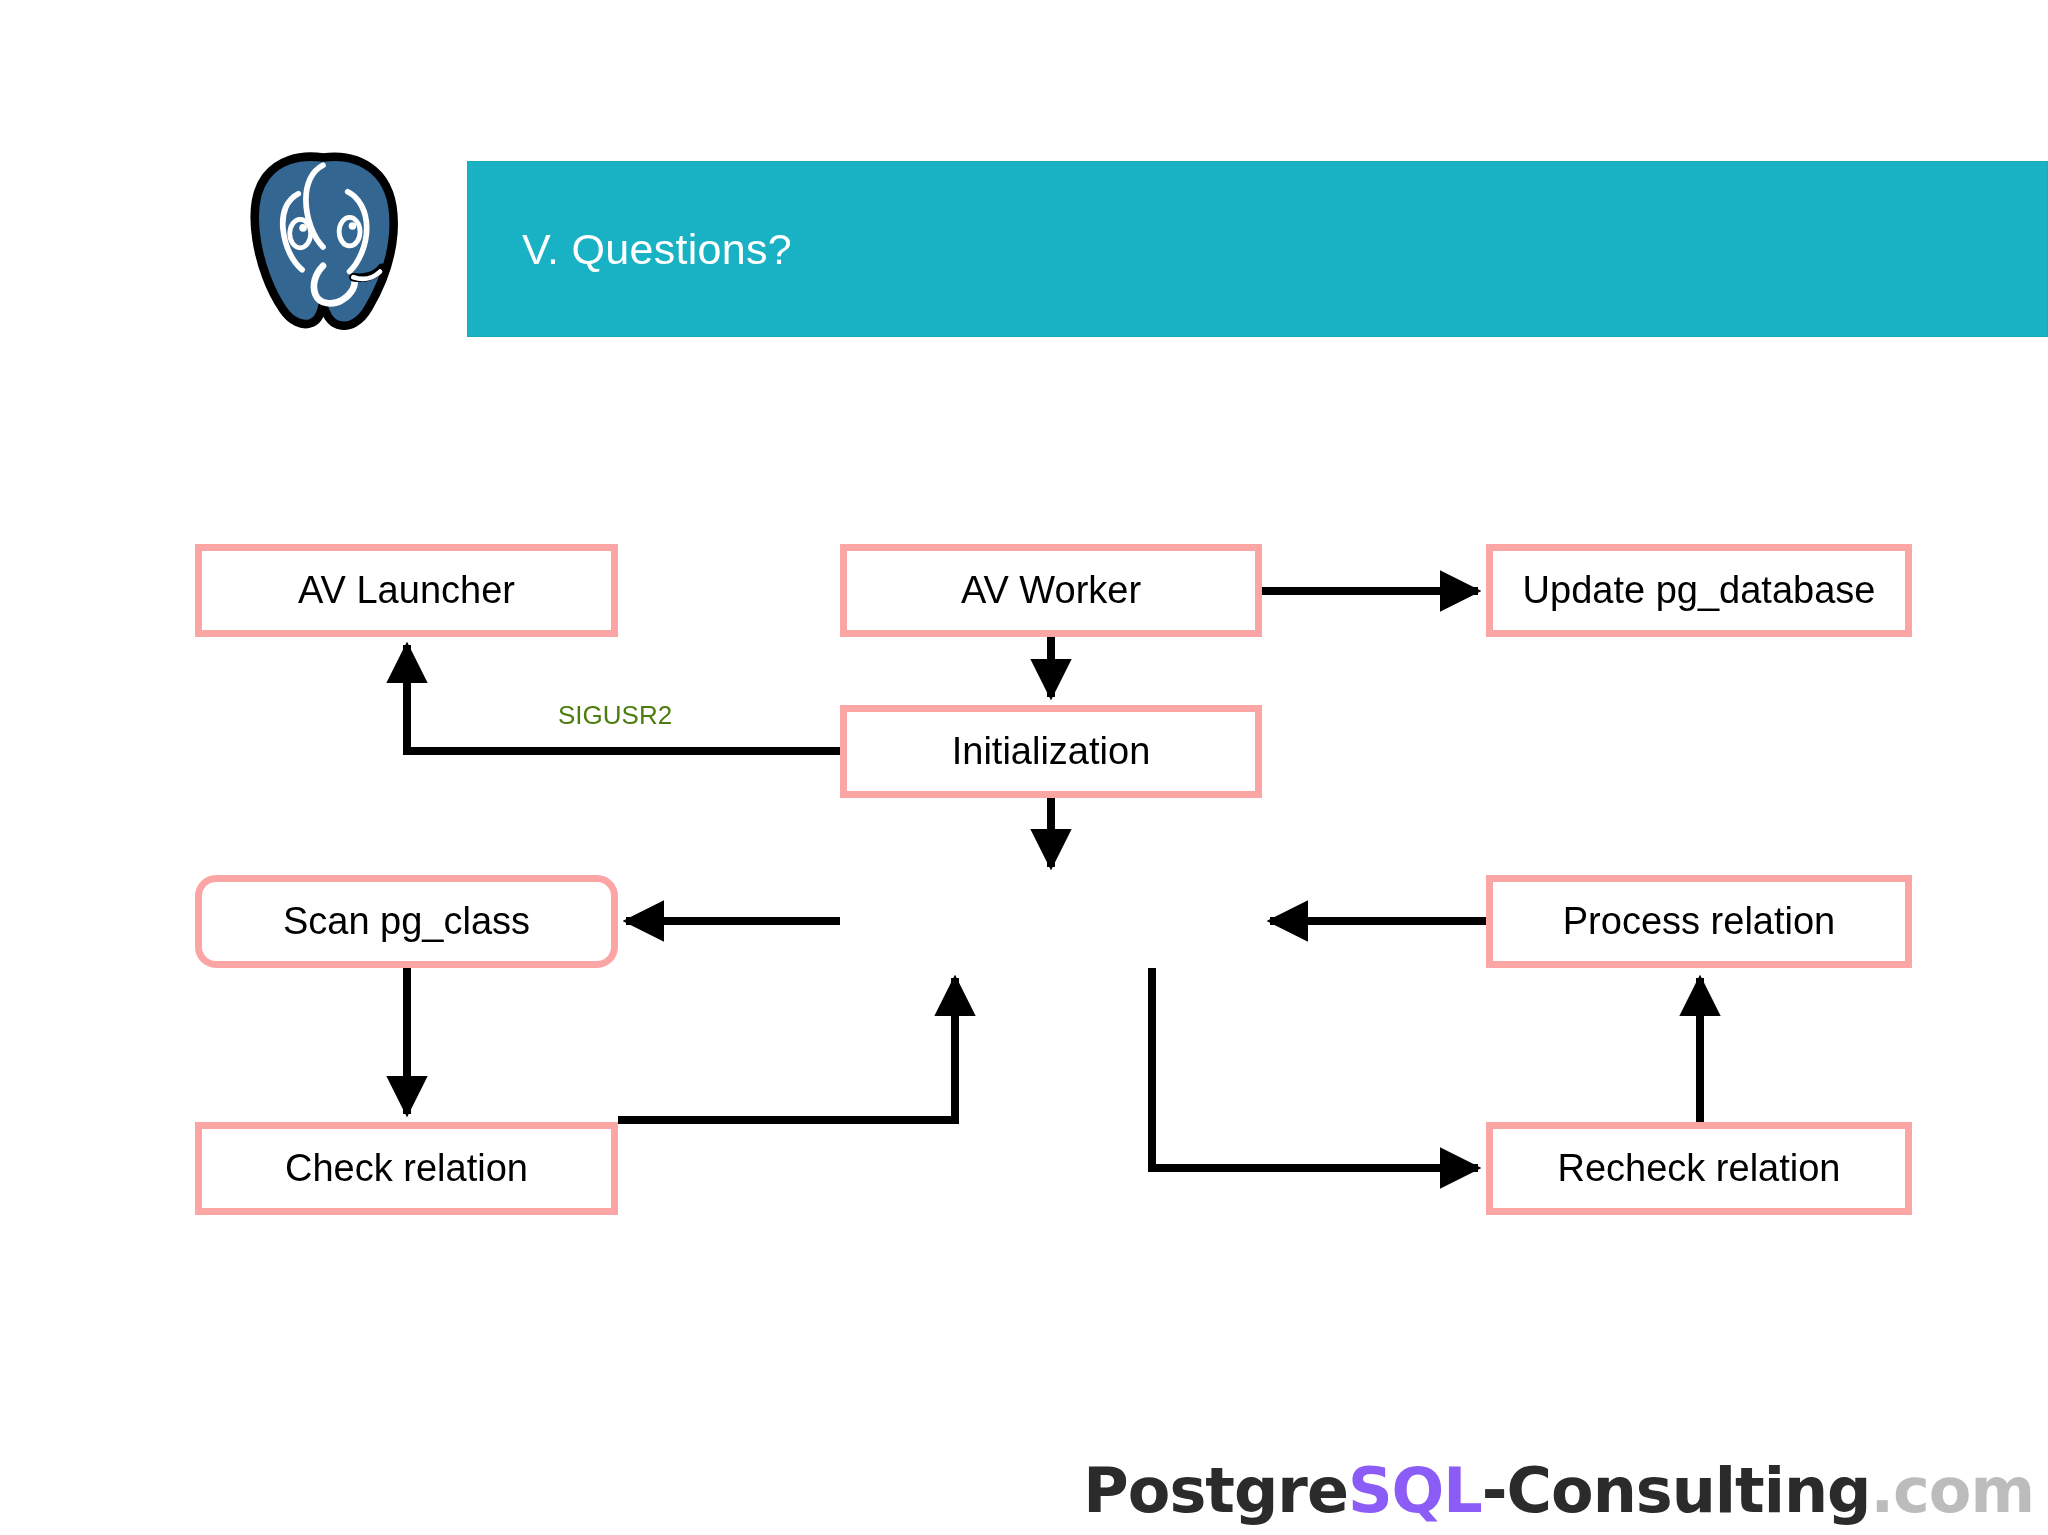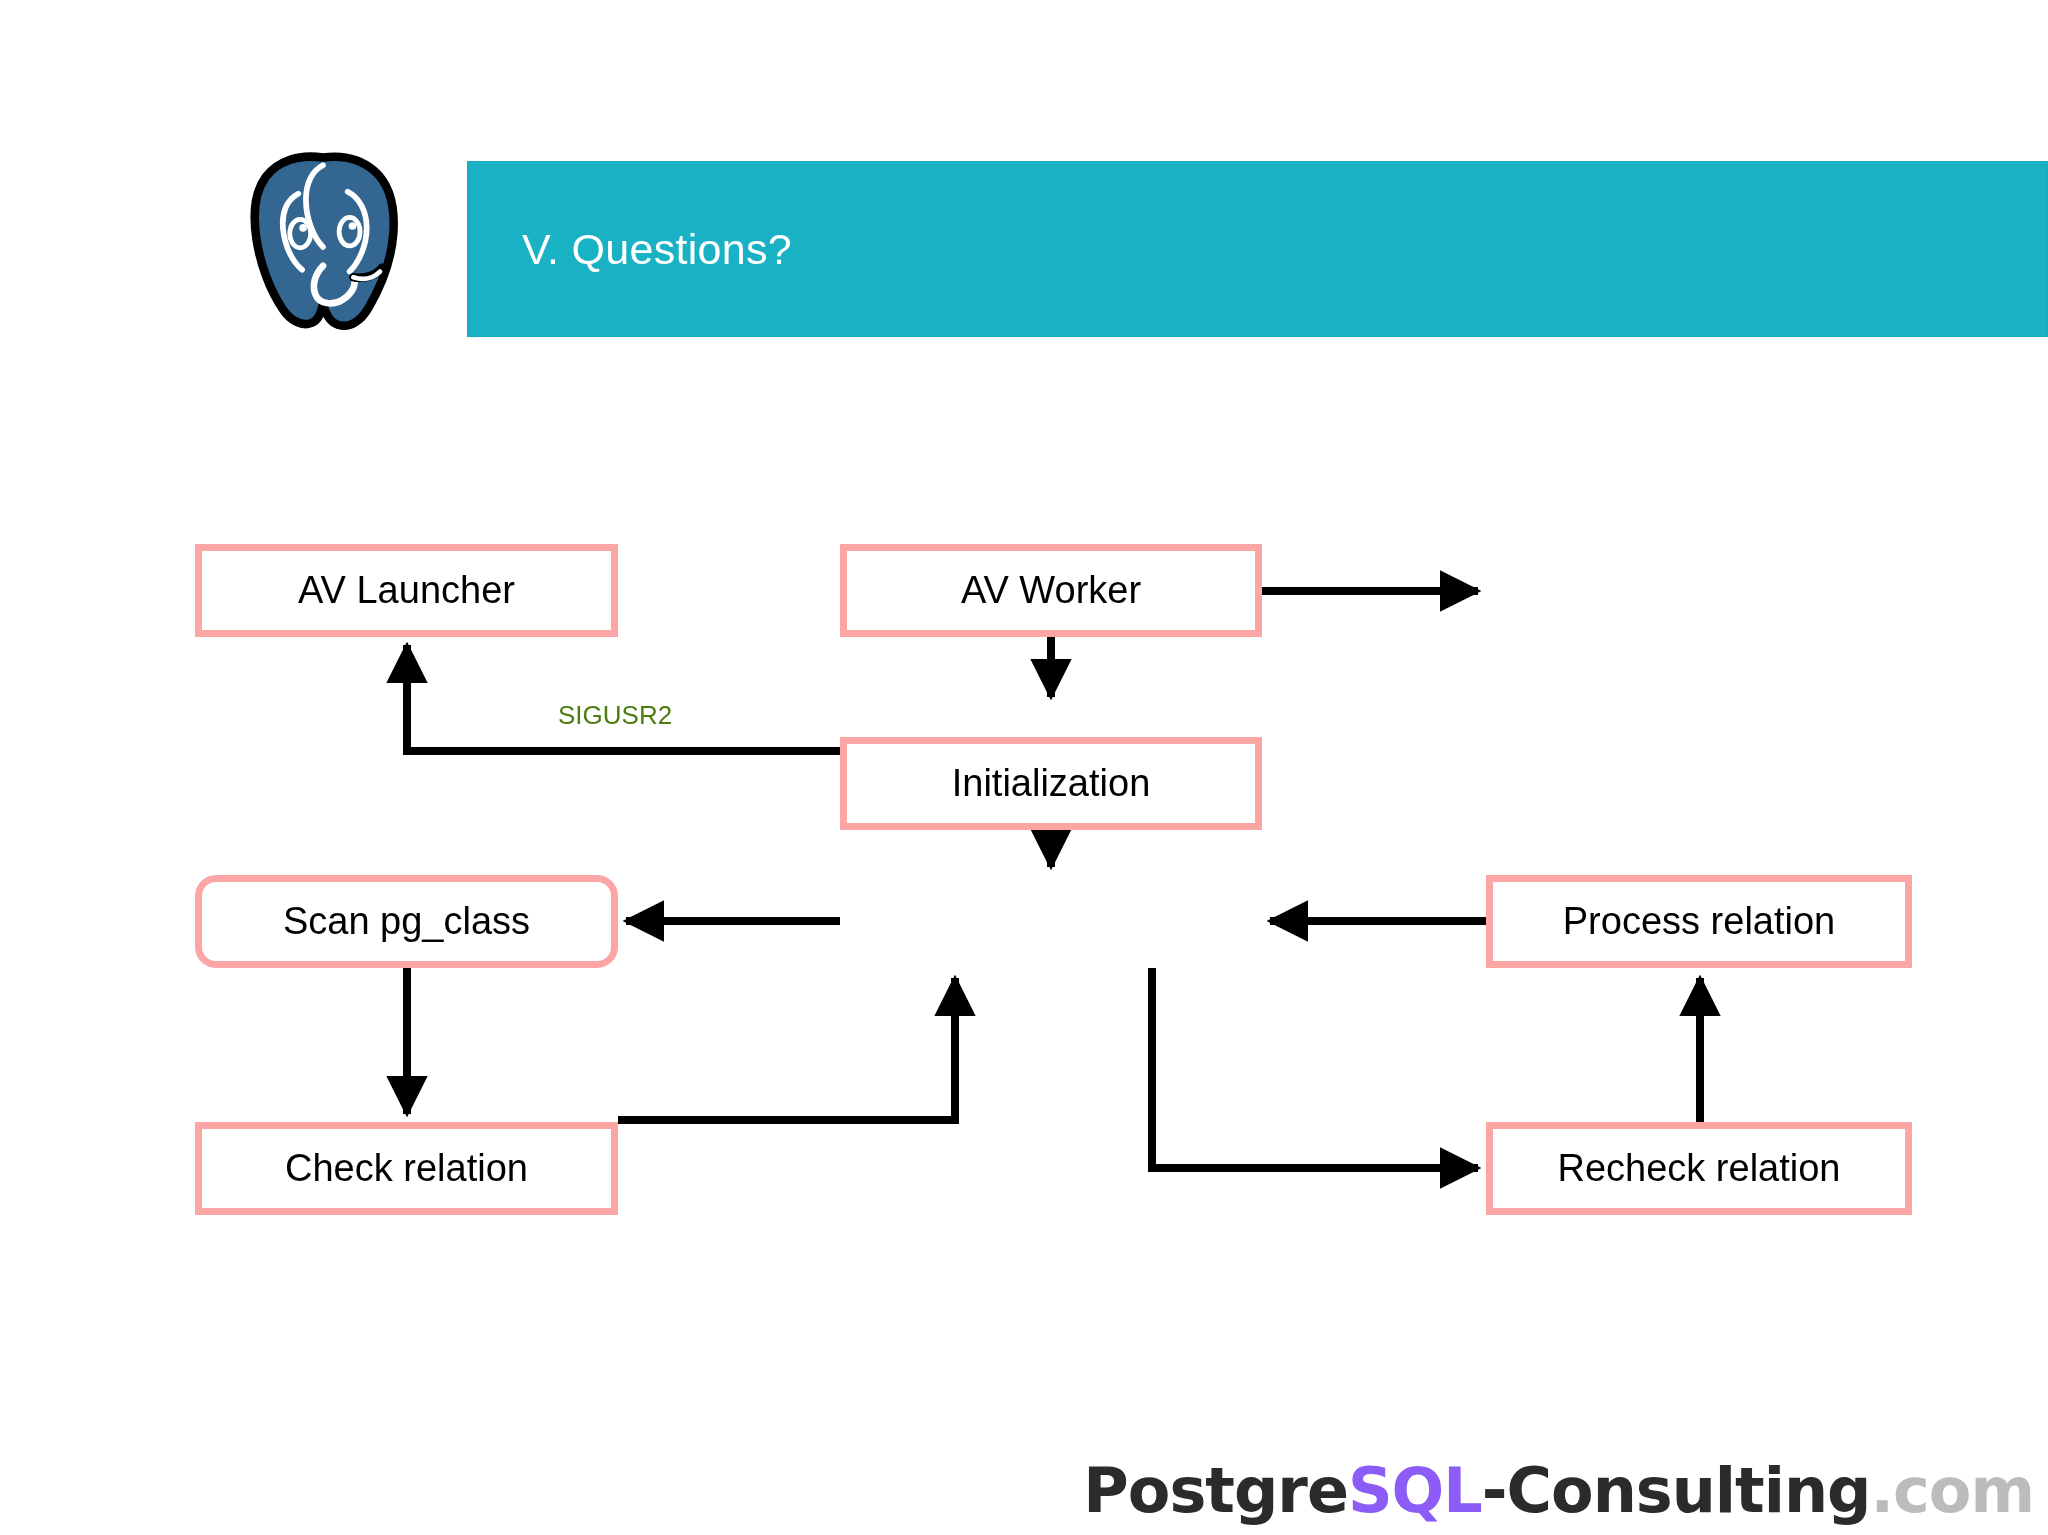--- a/index.html
+++ b/index.html
@@ -130,22 +130,25 @@
     </svg>
 
     <div class="node" style="left:195px;top:544px;width:423px;height:93px;">
       <span>AV Launcher</span>
     </div>
 
     <div class="node" style="left:840px;top:544px;width:422px;height:93px;">
       <span>AV Worker</span>
     </div>
 
+    <div class="node" style="left:1486px;top:544px;width:426px;height:93px;">
+      <span>Update pg_database</span>
+    </div>
 
-    <div class="node" style="left:840px;top:705px;width:422px;height:93px;margin-top:32px;">
+    <div class="node" style="left:840px;top:705px;width:422px;height:93px;">
       <span>Initialization</span>
     </div>
 
     <div class="node" style="left:195px;top:875px;width:423px;height:93px;border-radius:21px;">
       <span>Scan pg_class</span>
     </div>
 
 
     <div class="node" style="left:195px;top:1122px;width:423px;height:93px;">
       <span>Check relation</span>

